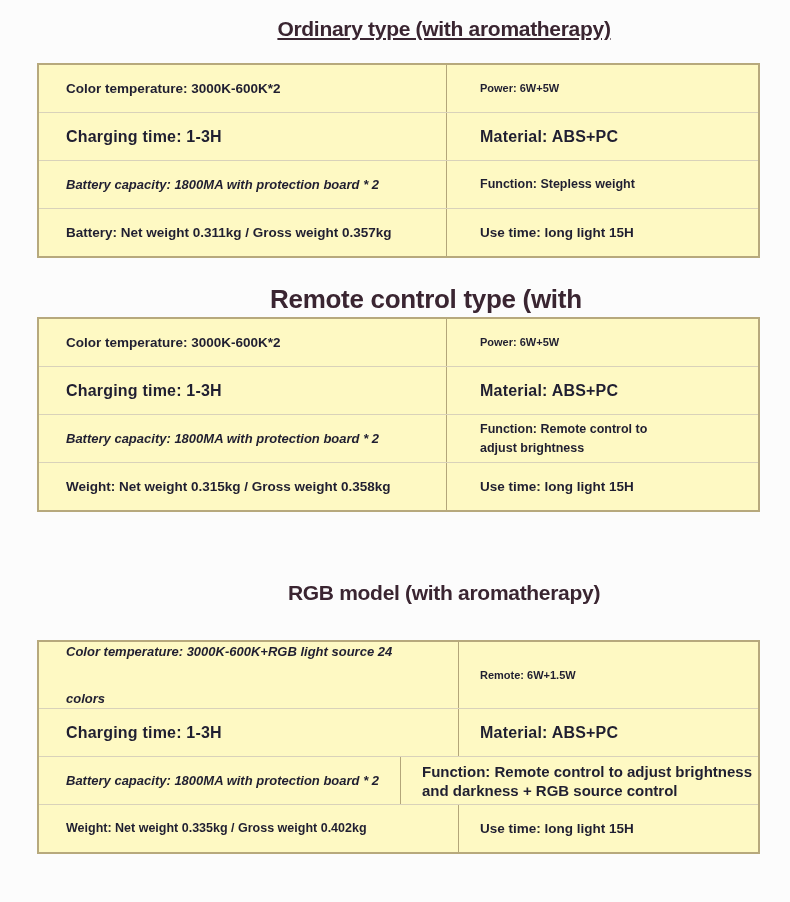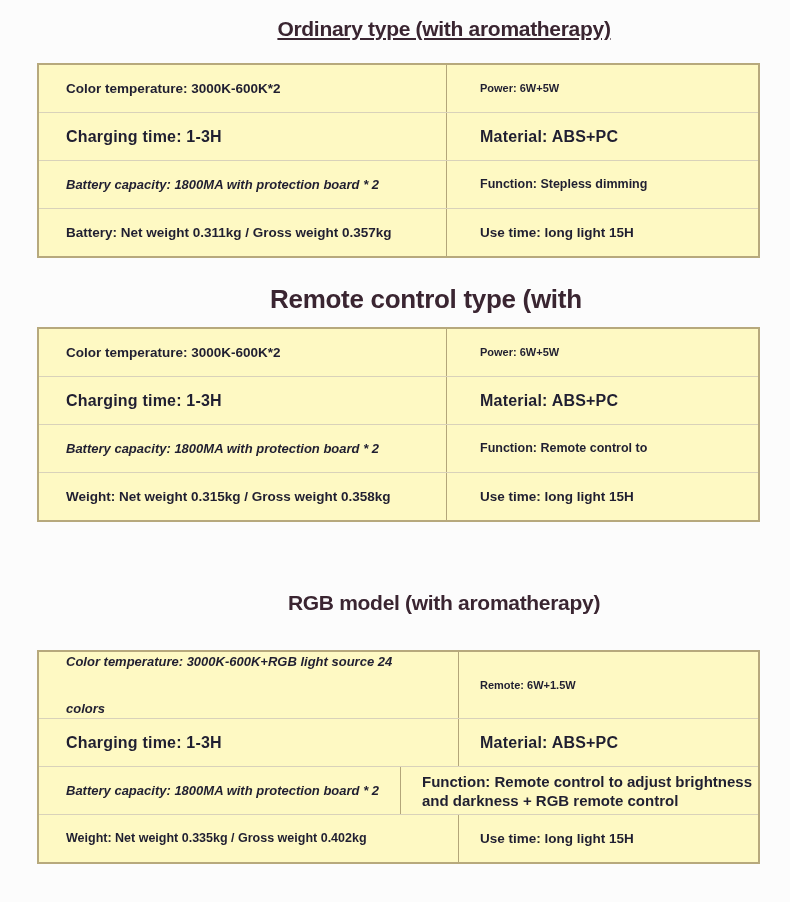--- a/index.html
+++ b/index.html
@@ -29,21 +29,21 @@
     line-height: 28px;
   }
   .title-left {
     margin: 0 0 0 270px;
     text-align: left;
     font-size: 26px;
     line-height: 36px;
     width: 390px;
   }
   .t1-title { margin-top: 15px; margin-bottom: 20px; text-decoration: underline; }
-  .t2-title { margin-top: 23px; margin-bottom: 10px; }
+  .t2-title { margin-top: 23px; }
   .t3-title { margin-top: 67px; margin-bottom: 33px; }
   
   .spec-table {
     width: 723px;
     margin-left: 37px;
     border: 2px solid #b7a97d;
     background: #fef9c3;
     box-sizing: border-box;
   }
   .row { display: flex; min-height: 47px; }
@@ -98,21 +98,21 @@
         </div>
         <div class="cell right t-xl">
           <div class="ln">Material: ABS+PC</div>
         </div>
       </div>
       <div class="row">
         <div class="cell left t-md">
           <div class="ln">Battery capacity: 1800MA with protection board * 2</div>
         </div>
         <div class="cell right t-sm">
-          <div class="ln">Function: Stepless dimming</div>
+          <div class="ln">Function: Stepless weight</div>
         </div>
       </div>
       <div class="row">
         <div class="cell left t-md2">
           <div class="ln">Battery: Net weight 0.311kg / Gross weight 0.357kg</div>
         </div>
         <div class="cell right t-md2">
           <div class="ln">Use time: long light 15H</div>
         </div>
       </div>
@@ -139,20 +139,21 @@
         <div class="cell right t-xl">
           <div class="ln">Material: ABS+PC</div>
         </div>
       </div>
       <div class="row">
         <div class="cell left t-md">
           <div class="ln">Battery capacity: 1800MA with protection board * 2</div>
         </div>
         <div class="cell right t-sm">
           <div class="ln">Function: Remote control to</div>
+          <div class="ln">adjust brightness</div>
         </div>
       </div>
       <div class="row">
         <div class="cell left t-md2">
           <div class="ln">Weight: Net weight 0.315kg / Gross weight 0.358kg</div>
         </div>
         <div class="cell right t-md2">
           <div class="ln">Use time: long light 15H</div>
         </div>
       </div>
@@ -180,21 +181,21 @@
         <div class="cell right t-xl">
           <div class="ln">Material: ABS+PC</div>
         </div>
       </div>
       <div class="row">
         <div class="cell left t-md">
           <div class="ln">Battery capacity: 1800MA with protection board * 2</div>
         </div>
         <div class="cell right t-xs">
           <div class="ln">Function: Remote control to adjust brightness</div>
-          <div class="ln">and darkness + RGB remote control</div>
+          <div class="ln">and darkness + RGB source control</div>
         </div>
       </div>
       <div class="row">
         <div class="cell left t-sm">
           <div class="ln">Weight: Net weight 0.335kg / Gross weight 0.402kg</div>
         </div>
         <div class="cell right t-md2">
           <div class="ln">Use time: long light 15H</div>
         </div>
       </div>

